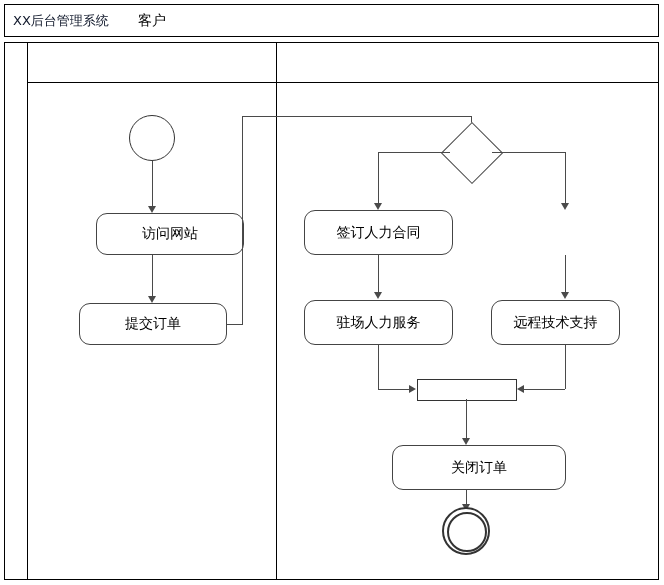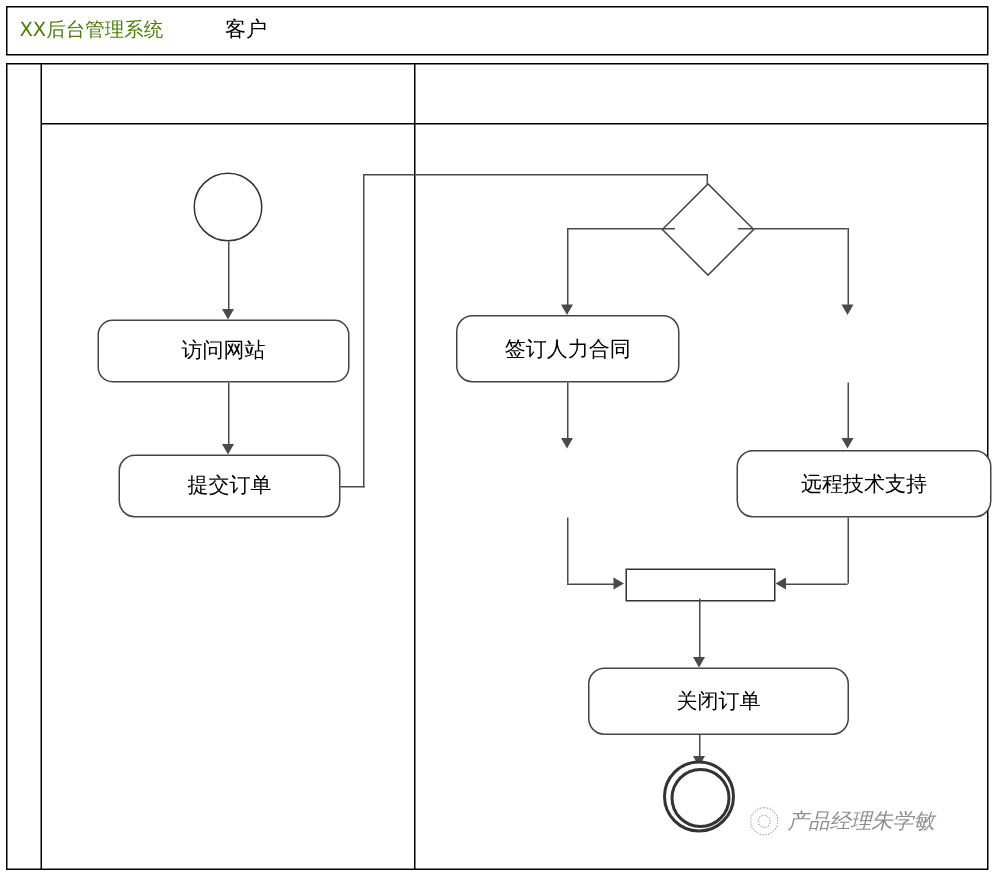--- a/index.html
+++ b/index.html
@@ -9,21 +9,21 @@
   }
   #stage{position:relative;width:664px;height:585px;}
 
   
   .title-bar{
     position:absolute;left:4px;top:4px;width:655px;height:33px;
     border:1px solid #000;box-sizing:border-box;background:#fff;
   }
   .title-text{
     position:absolute;left:8px;top:7px;
-    font-size:13px;color:#4d7c0f;white-space:nowrap;line-height:18px;
+    font-size:13px;color:#0f172a;white-space:nowrap;line-height:18px;
   }
 
   .outer-frame{
     position:absolute;left:4px;top:42px;width:655px;height:538px;
     border:1px solid #000;box-sizing:border-box;background:#fff;
   }
 
   
   .vlabel-strip{
     position:absolute;left:4px;top:42px;width:24px;height:538px;
@@ -36,21 +36,21 @@
     border-bottom:1px solid #000;box-sizing:border-box;
   }
   .lane-divider{
     position:absolute;left:276px;top:42px;width:1px;height:538px;
     background:#000;
   }
   .lane-title{
     position:absolute;top:0;height:41px;line-height:41px;
     text-align:center;font-size:14px;color:#000;
   }
-  .lane-title.customer{left:40px;width:248px;}
+  .lane-title.customer{left:28px;width:248px;}
   .lane-title.system{left:277px;width:382px;}
 
   
   .node{
     position:absolute;box-sizing:border-box;background:#fff;
     border:1px solid #444;
   }
   .activity{
     border-radius:11px;
     display:flex;align-items:center;justify-content:center;
@@ -125,21 +125,21 @@
 
   <div class="lane-header"></div>
   <div class="lane-divider"></div>
   <div class="lane-title customer">客户</div>
 
   <div class="node start-node" style="left:129px;top:115px;width:46px;height:46px;"></div>
 
   <div class="ln v" style="left:152px;top:161px;height:46px;"></div>
   <div class="arrow-down" style="left:148px;top:206px;"></div>
 
-  <div class="node activity" style="left:65px;top:213px;width:168px;height:42px;border-radius:10px;">
+  <div class="node activity" style="left:96px;top:213px;width:148px;height:42px;">
     <span>访问网站</span>
   </div>
 
   <div class="ln v" style="left:152px;top:255px;height:44px;"></div>
   <div class="arrow-down" style="left:148px;top:296px;"></div>
 
   <div class="node activity" style="left:79px;top:303px;width:148px;height:42px;text-align:right;">
     <span>提交订单</span>
   </div>
 
@@ -163,22 +163,25 @@
     <span>签订人力合同</span>
   </div>
 
 
   <div class="ln v" style="left:378px;top:255px;height:40px;"></div>
   <div class="arrow-down" style="left:374px;top:292px;"></div>
 
   <div class="ln v" style="left:565px;top:255px;height:40px;"></div>
   <div class="arrow-down" style="left:561px;top:292px;"></div>
 
-
-  <div class="node activity" style="left:491px;top:300px;width:170px;height:45px;">
+  <div class="node activity" style="left:304px;top:300px;width:149px;height:45px;">
+    <span>驻场人力服务</span>
+  </div>
+
+  <div class="node activity" style="left:491px;top:300px;width:129px;height:45px;">
     <span>远程技术支持</span>
   </div>
 
   <div class="ln v" style="left:378px;top:345px;height:44px;"></div>
   <div class="ln h" style="left:378px;top:389px;width:32px;"></div>
   <div class="arrow-right" style="left:409px;top:385px;"></div>
 
   <div class="ln v" style="left:565px;top:345px;height:44px;"></div>
   <div class="ln h" style="left:523px;top:389px;width:42px;"></div>
   <div class="arrow-left" style="left:517px;top:385px;"></div>
@@ -192,18 +195,14 @@
     <span>关闭订单</span>
   </div>
 
   <div class="ln v" style="left:466px;top:490px;height:18px;"></div>
   <div class="arrow-down" style="left:462px;top:504px;"></div>
 
   <div class="node end-outer" style="left:442px;top:507px;width:48px;height:48px;">
     <div class="end-inner" style="left:3px;top:3px;width:36px;height:36px;"></div>
   </div>
 
-  <div class="watermark">
-    <span class="wm-logo"></span>
-    <span>产品经理朱学敏</span>
-  </div>
 
 </div>
 
 </body></html>

